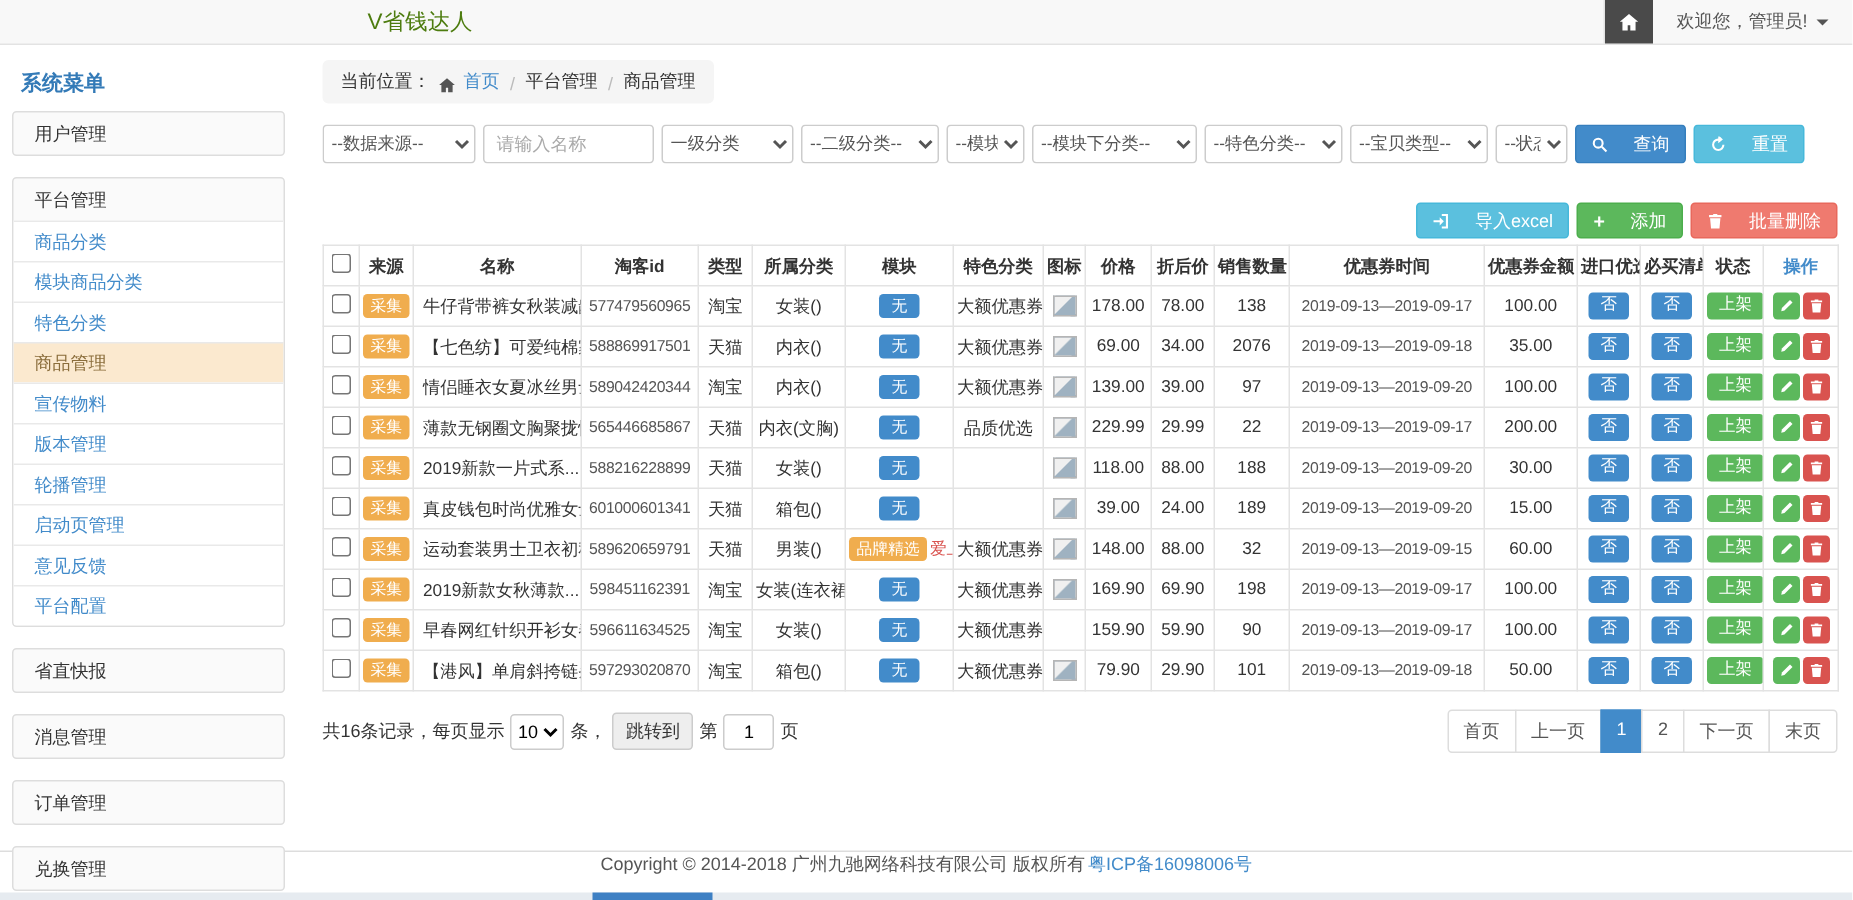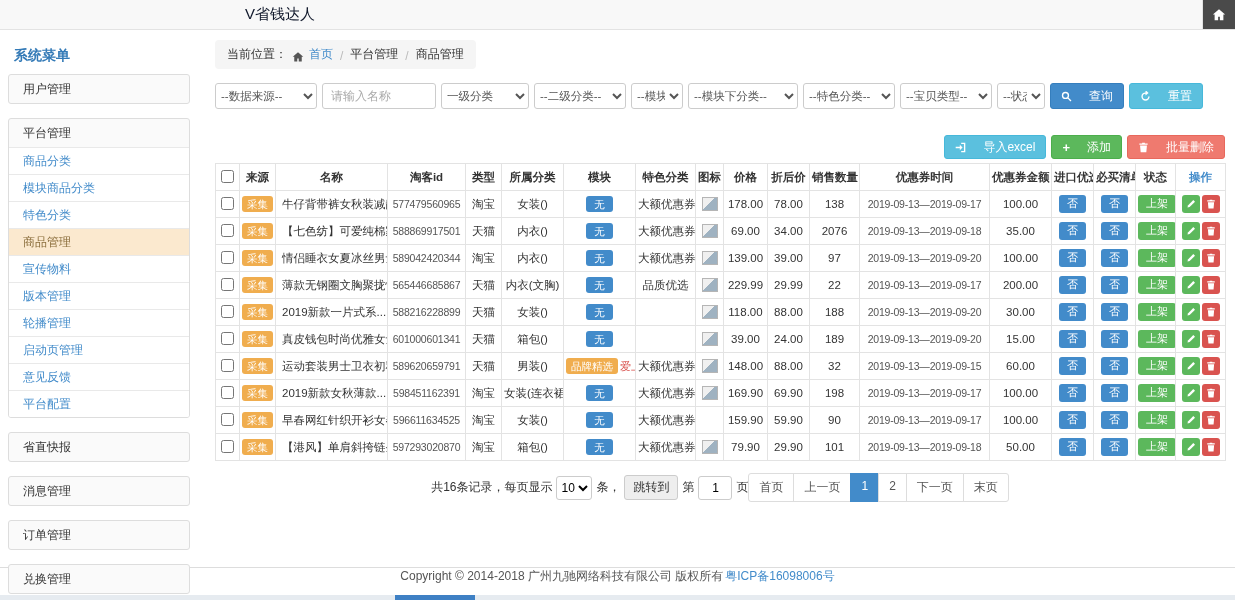--- a/index.html
+++ b/index.html
@@ -2,21 +2,21 @@
 <html><head>
 <meta charset="utf-8">
 <style>
 *{margin:0;padding:0;box-sizing:border-box}
 html,body{width:1235px;height:600px;overflow:hidden;background:#fff;
   font-family:"Liberation Sans","DejaVu Sans",sans-serif;font-size:12px;color:#333}
 .page{display:flex;flex-direction:column;height:600px}
 
 
 .navbar{flex:0 0 30px;background:#f8f8f8;border-bottom:1px solid #e3e3e3;display:flex;align-items:center;justify-content:space-between}
-.brand{margin-left:245px;font-size:15px;color:#0f172a}
+.brand{margin-left:245px;font-size:15px;color:#4d7c0f}
 .nav-right{display:flex;align-items:stretch;height:29px;border-left:1px solid #e3e3e3}
 .home-btn{width:32px;background:#4a4a4a;display:flex;align-items:center;justify-content:center;cursor:pointer}
 .welcome{display:flex;align-items:center;gap:6px;padding:0 16px;color:#555;cursor:pointer}
 .caret{width:0;height:0;border-left:4px solid transparent;border-right:4px solid transparent;border-top:4px solid #555}
 
 
 .layout{flex:1 1 auto;display:flex;min-height:0;overflow:visible}
 .sidebar{flex:0 0 190px;padding:6px 0 0 8px;position:relative;z-index:3}
 .sidebar-title{color:#337ab7;font-size:14px;font-weight:bold;padding:12px 6px;line-height:14px}
 .sgroup{border:1px solid #ddd;border-radius:3px;background:#fafafa;margin-bottom:14px;overflow:hidden}
@@ -69,21 +69,21 @@
 .mod-text{margin-left:2px;font-size:11px;color:#d9534f}
 .pill{display:inline-block;color:#fff;font-size:11px;border-radius:3px;padding:2px 8px;line-height:1.2;cursor:pointer}
 .p-blue{background:#428bca}
 .p-green{background:#5cb85c}
 .op{display:inline-flex;align-items:center;justify-content:center;width:18px;height:18px;border-radius:3px;margin:0 1px;cursor:pointer;vertical-align:middle}
 .op-green{background:#5cb85c}
 .op-red{background:#d9534f}
 .thumb{display:inline-block;width:16px;height:14px;border:1px solid #b5b5b5;background:linear-gradient(135deg,#f0f0f0 45%,#9fb2c1 45%);vertical-align:middle}
 
 
-.table-footer{display:flex;justify-content:center;align-items:center;margin-top:12px}
+.table-footer{display:flex;justify-content:space-between;align-items:center;margin-top:12px}
 .records{display:flex;align-items:center;gap:4px;color:#333}
 .pp-select{height:24px;border:1px solid #ccc;border-radius:3px;font-family:inherit;font-size:12px;background:#fff}
 .jump-btn{background:#eee;border:1px solid #ccc;border-radius:3px;padding:3px 8px;cursor:pointer;color:#333;font-family:inherit;font-size:12px}
 .jump-input{width:34px;height:24px;border:1px solid #ccc;border-radius:3px;text-align:center;font-family:inherit;font-size:12px}
 .pager{display:flex}
 .pg-btn{border:1px solid #ddd;background:#fff;color:#555;padding:5px 10px;margin-left:-1px;cursor:pointer}
 .pg-btn:first-child{border-radius:3px 0 0 3px;margin-left:0}
 .pg-btn:last-child{border-radius:0 3px 3px 0}
 .pg-btn.active{background:#428bca;border-color:#428bca;color:#fff}
 
@@ -98,20 +98,24 @@
 
 <div class="page" data-name="page">
 
   <header class="navbar" data-name="top-navbar">
     <div class="brand" data-name="brand-title">V省钱达人</div>
     <div class="nav-right" data-name="navbar-right">
       <div class="home-btn" data-name="home-button">
         <svg data-name="home-icon" viewBox="0 0 16 16" width="14" height="14" fill="#fff">
             <path d="M8 1.5l7 6h-2V14h-4v-4H7v4H3V7.5H1z"></path>
           </svg>
+      </div>
+      <div class="welcome" data-name="user-menu">
+        <span data-name="welcome-text">欢迎您，管理员!</span>
+        <span class="caret" data-name="chevron-down-icon"></span>
       </div>
     </div>
   </header>
 
   <div class="layout" data-name="main-layout">
 
     <aside class="sidebar" data-name="sidebar">
       <div class="sidebar-title" data-name="sidebar-title">系统菜单</div>
       <nav id="sidebar-menu" data-name="sidebar-menu">
           <div class="sgroup">

